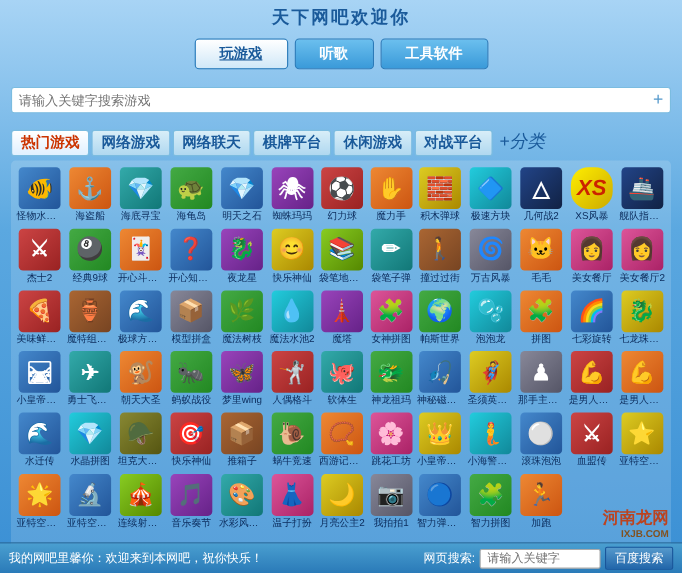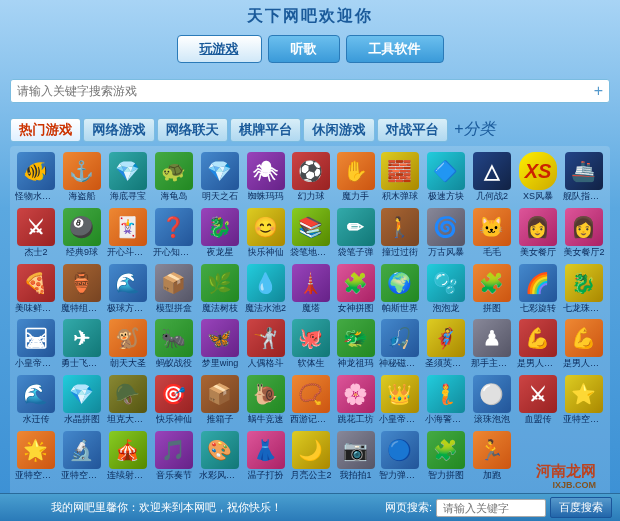--- a/index.html
+++ b/index.html
@@ -157,21 +157,20 @@
       background: linear-gradient(180deg, #4a9fd0 0%, #2a7ab8 100%);
       border-top: 1px solid #2a6a9a;
       display: flex;
       align-items: center;
       padding: 0 8px;
     }
     #status-text {
       flex: 1;
       font-size: 11px;
       color: white;
-      margin-left: 43px;
     }
     #baidu-search {
       display: flex;
       align-items: center;
       gap: 4px;
     }
     #baidu-input {
       background: white;
       border: 1px solid #aaa;
       border-radius: 2px;
@@ -187,21 +186,21 @@
       border-radius: 2px;
       padding: 2px 8px;
       font-size: 11px;
       cursor: pointer;
     }
 
     
     #watermark {
       position: absolute;
       bottom: 30px;
-      right: 24px;
+      right: 12px;
       color: #cc3300;
       font-size: 15px;
       font-weight: bold;
       opacity: 0.85;
       line-height: 1.2;
       text-align: right;
     }
     #watermark .sub {
       font-size: 9px;
       color: #884400;

